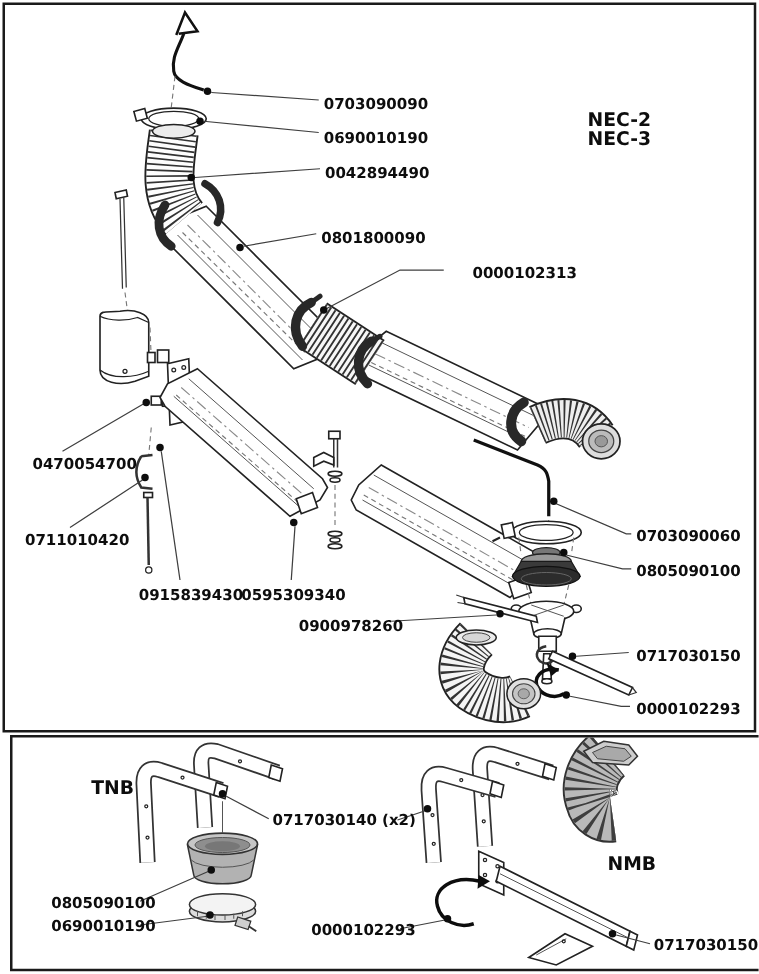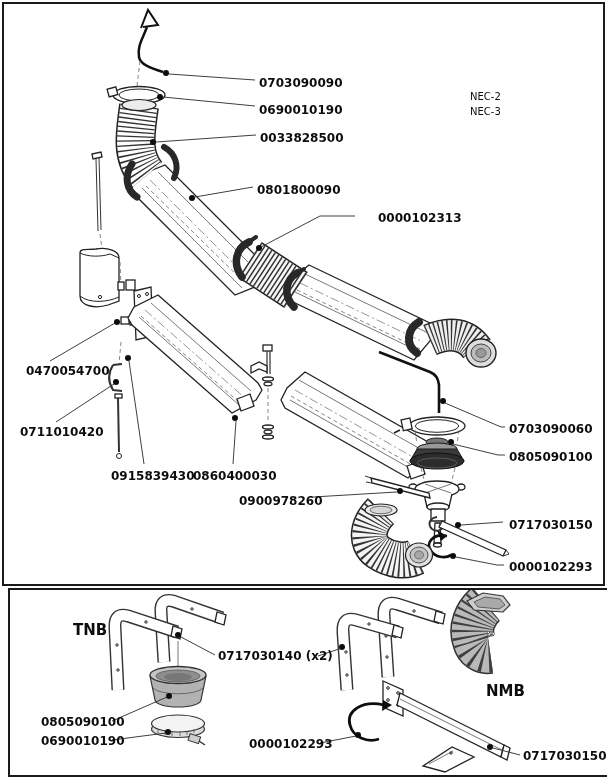--- a/index.html
+++ b/index.html
@@ -4,21 +4,21 @@
 <style>
   html,body{margin:0;padding:0;background:#fff;}
   .screenshot{position:relative;width:607px;height:779px;background:#fff;overflow:hidden;
     font-family:"DejaVu Sans","Liberation Sans",sans-serif;}
   .panel{position:absolute;border:2px solid #1a1a1a;background:#fff;box-sizing:border-box;}
   .panel-top{left:2px;top:2px;width:603px;height:584px;}
   .panel-bottom{left:8px;top:588px;width:603px;height:189px;}
   .panel svg{position:absolute;left:0;top:0;}
   .plabel{position:absolute;font-weight:bold;font-size:12px;line-height:14px;color:#0d0d0d;white-space:nowrap;}
   .ptitle{position:absolute;font-weight:bold;font-size:15px;line-height:16px;color:#0d0d0d;white-space:nowrap;}
-  .model{position:absolute;font-weight:normal;font-size:10px;line-height:15px;color:#0d0d0d;white-space:nowrap;}
+  .model{position:absolute;font-weight:bold;font-size:15px;line-height:15px;color:#0d0d0d;white-space:nowrap;}
   
   .out{fill:#fff;stroke:#222;stroke-width:1.3;}
   .thin{stroke:#222;stroke-width:1;fill:none;}
   .xthin{stroke:#555;stroke-width:.8;fill:none;}
   .dsh{stroke:#777;stroke-width:.9;fill:none;stroke-dasharray:4 3;}
   .cl{stroke:#8a8a8a;stroke-width:.9;fill:none;stroke-dasharray:9 3 2 3;}
   .ln{stroke:#3f3f3f;stroke-width:1;fill:none;}
   .dot{fill:#0d0d0d;}
   .strap{stroke:#282828;fill:none;stroke-linecap:round;}
   .wire{stroke:#111;fill:none;}
@@ -224,27 +224,27 @@
           <circle class="dot" cx="400" cy="491" r="3"></circle>
         <circle class="dot" cx="443" cy="401" r="3"></circle>
           <circle class="dot" cx="451" cy="442" r="3"></circle>
         <circle class="dot" cx="458" cy="525" r="3"></circle>
           <circle class="dot" cx="453" cy="556" r="3"></circle>
       </g>
     </svg>
 
     <div class="plabel" style="left:255px;top:72px">0703090090</div>
     <div class="plabel" style="left:255px;top:99px">0690010190</div>
-    <div class="plabel" style="left:256px;top:127px">0033828500</div>
+    <div class="plabel" style="left:256px;top:127px">0042894490</div>
     <div class="plabel" style="left:253px;top:179px">0801800090</div>
     <div class="plabel" style="left:374px;top:207px">0000102313</div>
     <div class="plabel" style="left:22px;top:360px">0470054700</div>
     <div class="plabel" style="left:16px;top:421px">0711010420</div>
     <div class="plabel" style="left:107px;top:465px">0915839430</div>
-    <div class="plabel" style="left:189px;top:465px">0860400030</div>
+    <div class="plabel" style="left:189px;top:465px">0595309340</div>
     <div class="plabel" style="left:235px;top:490px">0900978260</div>
     <div class="plabel" style="left:505px;top:418px">0703090060</div>
     <div class="plabel" style="left:505px;top:446px">0805090100</div>
     <div class="plabel" style="left:505px;top:514px">0717030150</div>
     <div class="plabel" style="left:505px;top:556px">0000102293</div>
     <div class="model" style="left:466px;top:85px">
       <div>NEC-2</div>
       <div>NEC-3</div>
     </div>
   </div>

